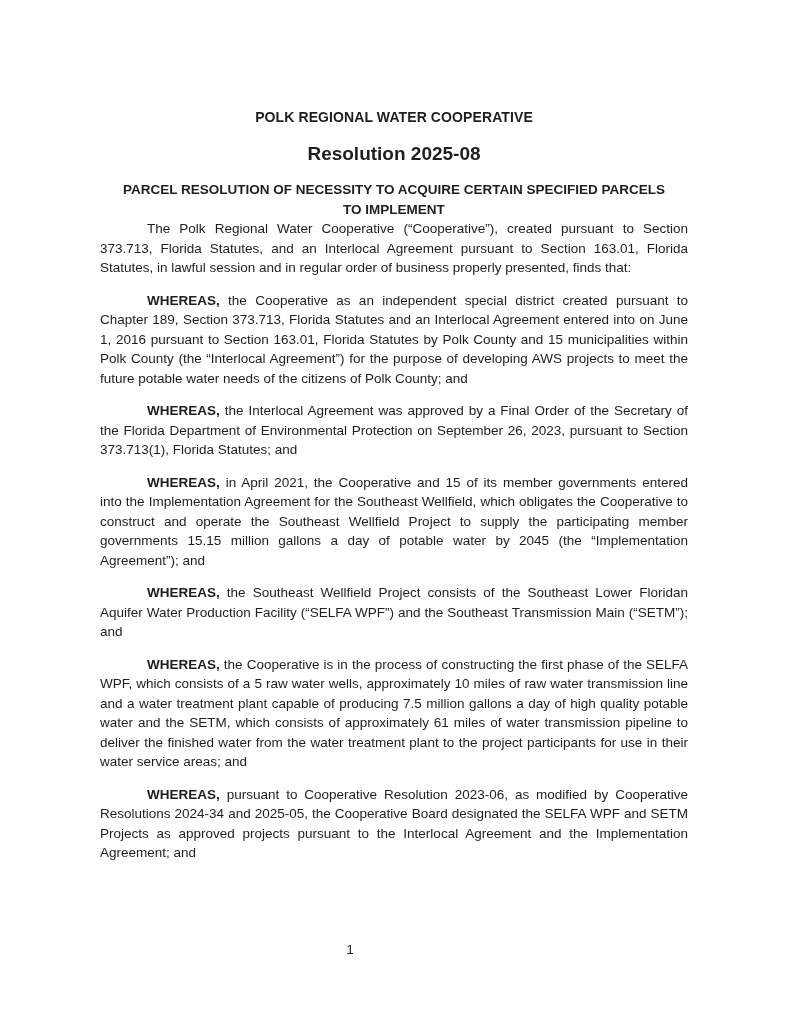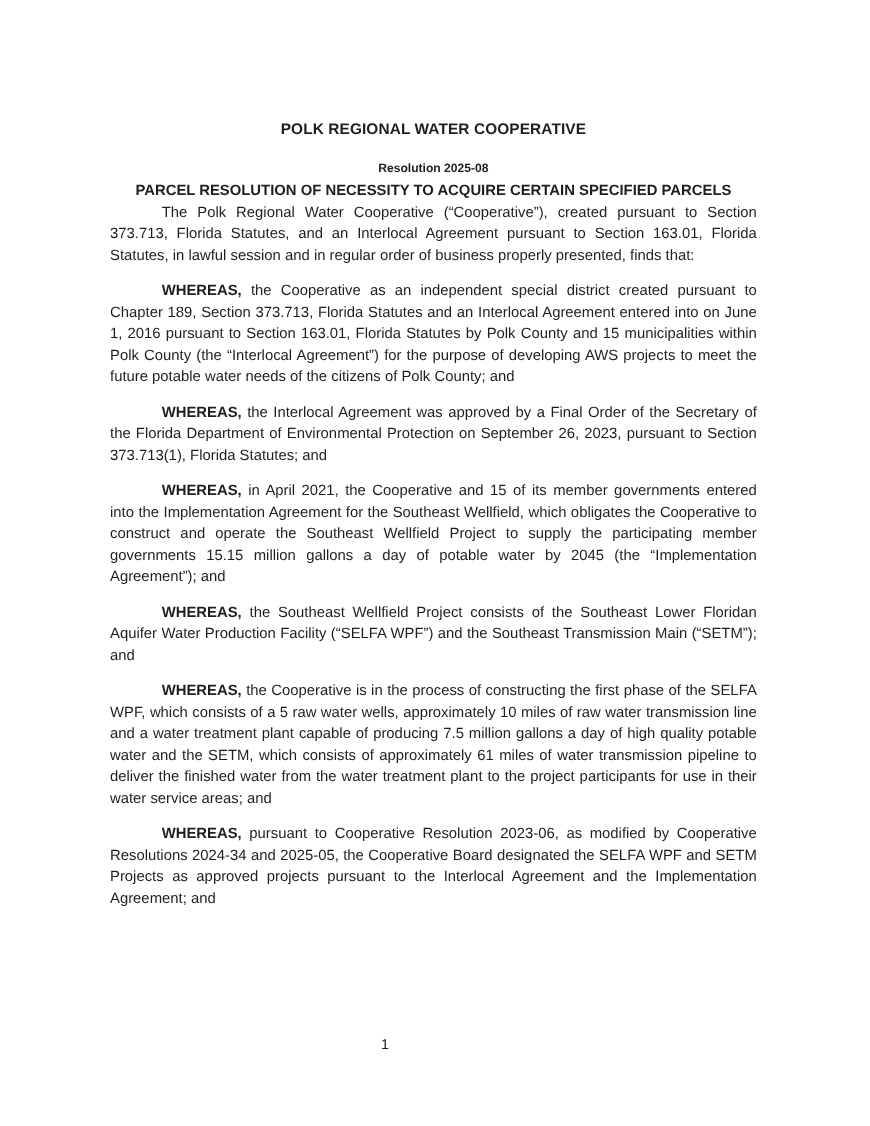--- a/index.html
+++ b/index.html
@@ -27,24 +27,25 @@
     text-align: center;
     font-weight: bold;
     font-size: 14px;
     line-height: 19.5px;
     letter-spacing: 0.1px;
   }
   .doc-resolution {
     margin-top: 16px;
     text-align: center;
     font-weight: bold;
-    font-size: 11px;
+    font-size: 19px;
     line-height: 19.5px;
   }
   .doc-heading {
+    margin-top: 17px;
     text-align: center;
     font-weight: bold;
     font-size: 13.5px;
     line-height: 19.5px;
   }
   .body-par {
     margin: 13px 0 0 0;
     font-size: 13.5px;
     line-height: 19.5px;
     text-align: justify;
@@ -71,20 +72,21 @@
 
 <div class="page">
   <div class="content">
 
     <h1 class="doc-title">POLK REGIONAL WATER COOPERATIVE</h1>
 
     <div class="doc-resolution">Resolution 2025-08</div>
 
     <div class="doc-heading">
       <div>PARCEL RESOLUTION OF NECESSITY TO ACQUIRE CERTAIN SPECIFIED PARCELS</div>
+      <div>TO IMPLEMENT</div>
     </div>
 
     <p class="body-par intro">The Polk Regional Water Cooperative (“Cooperative”), created pursuant to Section 373.713, Florida Statutes, and an Interlocal Agreement pursuant to Section 163.01, Florida Statutes, in lawful session and in regular order of business properly presented, finds that:</p>
 
     <p class="body-par"><span class="lead">WHEREAS,</span><span> the Cooperative as an independent special district created pursuant to Chapter 189, Section 373.713, Florida Statutes and an Interlocal Agreement entered into on June 1, 2016 pursuant to Section 163.01, Florida Statutes by Polk County and 15 municipalities within Polk County (the “Interlocal Agreement”) for the purpose of developing AWS projects to meet the future potable water needs of the citizens of Polk County; and</span></p>
 
     <p class="body-par"><span class="lead">WHEREAS,</span><span> the Interlocal Agreement was approved by a Final Order of the Secretary of the Florida Department of Environmental Protection on September 26, 2023, pursuant to Section 373.713(1), Florida Statutes; and</span></p>
 
     <p class="body-par"><span class="lead">WHEREAS,</span><span> in April 2021, the Cooperative and 15 of its member governments entered into the Implementation Agreement for the Southeast Wellfield, which obligates the Cooperative to construct and operate the Southeast Wellfield Project to supply the participating member governments 15.15 million gallons a day of potable water by 2045 (the “Implementation Agreement”); and</span></p>
 

